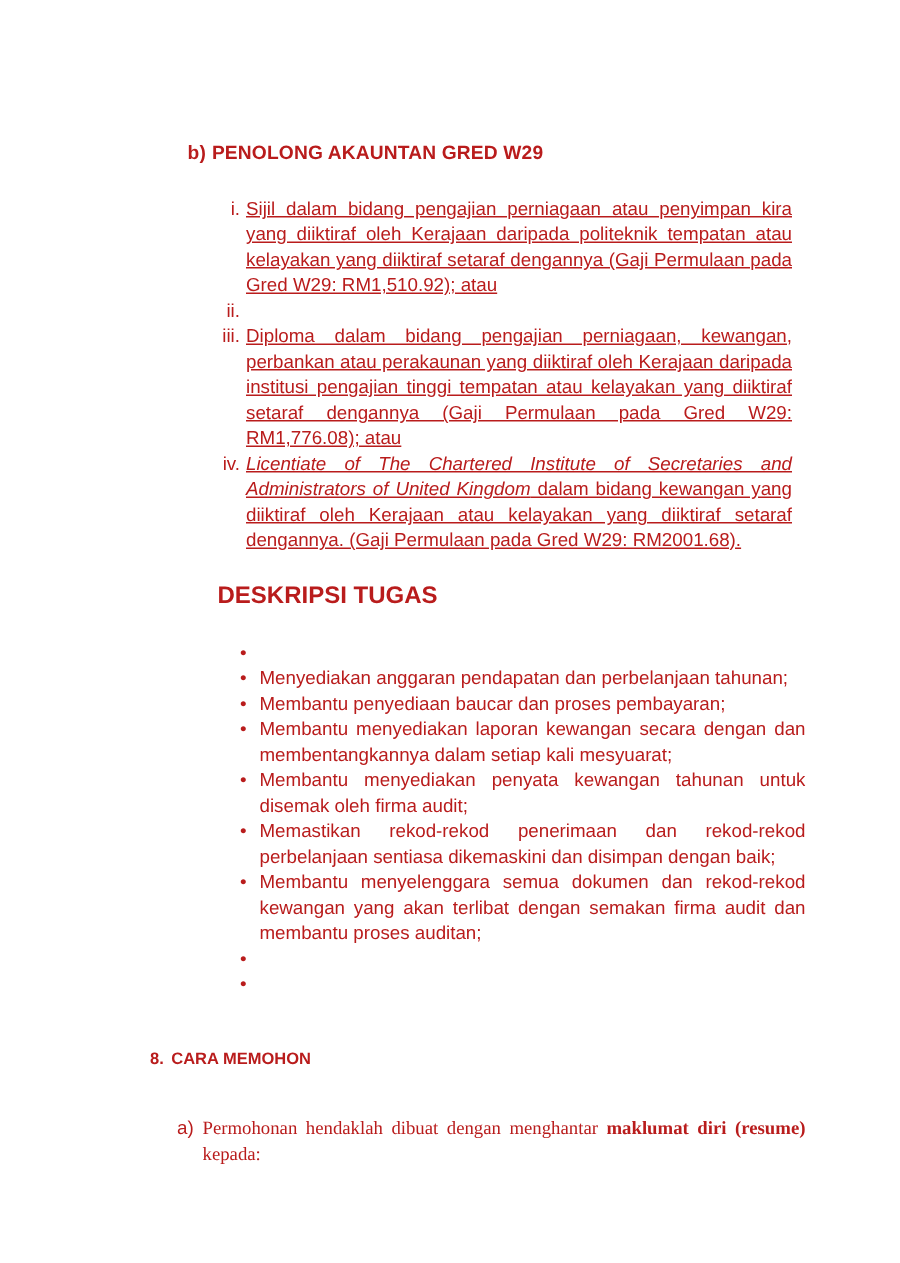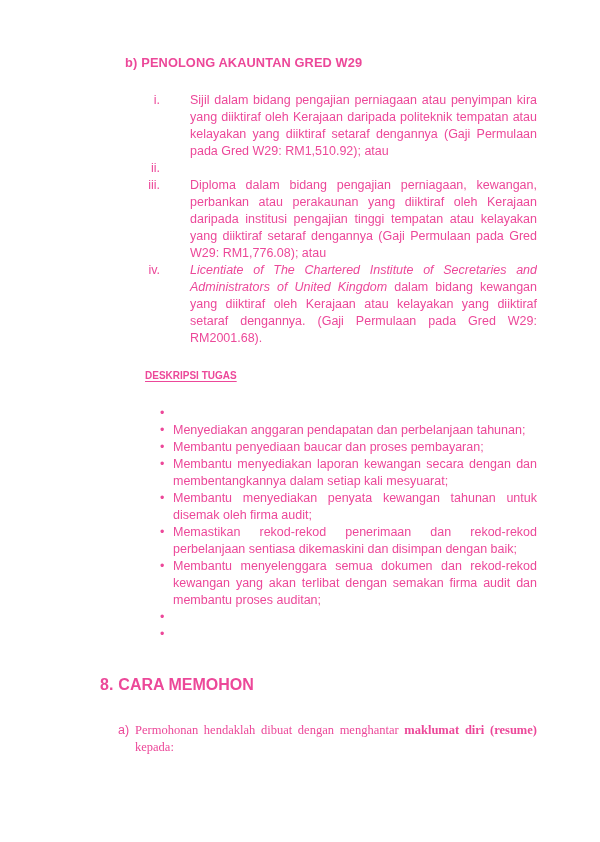--- a/index.html
+++ b/index.html
@@ -9,23 +9,23 @@
   }
   .page {
     position: relative;
     width: 537px;
     height: 842px;
     background: #ffffff;
     overflow: hidden;
     font-family: "Liberation Sans", "DejaVu Sans", sans-serif;
     font-size: 12.5px;
     line-height: 17px;
-    color: #ec4899;
+    color: #b91c1c;
     box-sizing: border-box;
-    padding-top: 54px;
+    padding-top: 93px;
   }
   .seg-italic { font-style: italic; }
   .seg-bold { font-weight: bold; }
 
   
   .heading-b {
     margin-left: 125px;
     font-weight: bold;
     font-size: 12.8px;
     letter-spacing: 0.1px;
@@ -41,31 +41,31 @@
   }
   .roman-item {
     display: flex;
     align-items: flex-start;
   }
   .roman-marker {
     flex: 0 0 35px;
     text-align: right;
   }
   .roman-text {
-    margin-left: 30px;
+    margin-left: 4px;
     width: 364px;
     text-align: justify;
+    text-decoration: underline;
   }
 
   
   .deskripsi-heading {
     margin: 20px 0 0 145px;
     font-weight: bold;
-    font-size: 10px;
-    text-decoration: underline;
+    font-size: 16px;
     text-underline-offset: 2px;
     white-space: nowrap;
   }
 
   
   .duty-list {
     list-style: none;
     margin: 21px 0 0 160px;
     padding: 0;
   }
@@ -78,21 +78,21 @@
   }
   .duty-text {
     width: 364px;
     text-align: justify;
   }
 
   
   .cara-heading {
     margin: 33px 0 0 100px;
     font-weight: bold;
-    font-size: 16px;
+    font-size: 11px;
     white-space: nowrap;
   }
   .cara-heading .h-marker { margin-right: 5px; }
 
   
   .para-a {
     display: flex;
     align-items: flex-start;
     margin: 29px 0 0 118px;
   }

